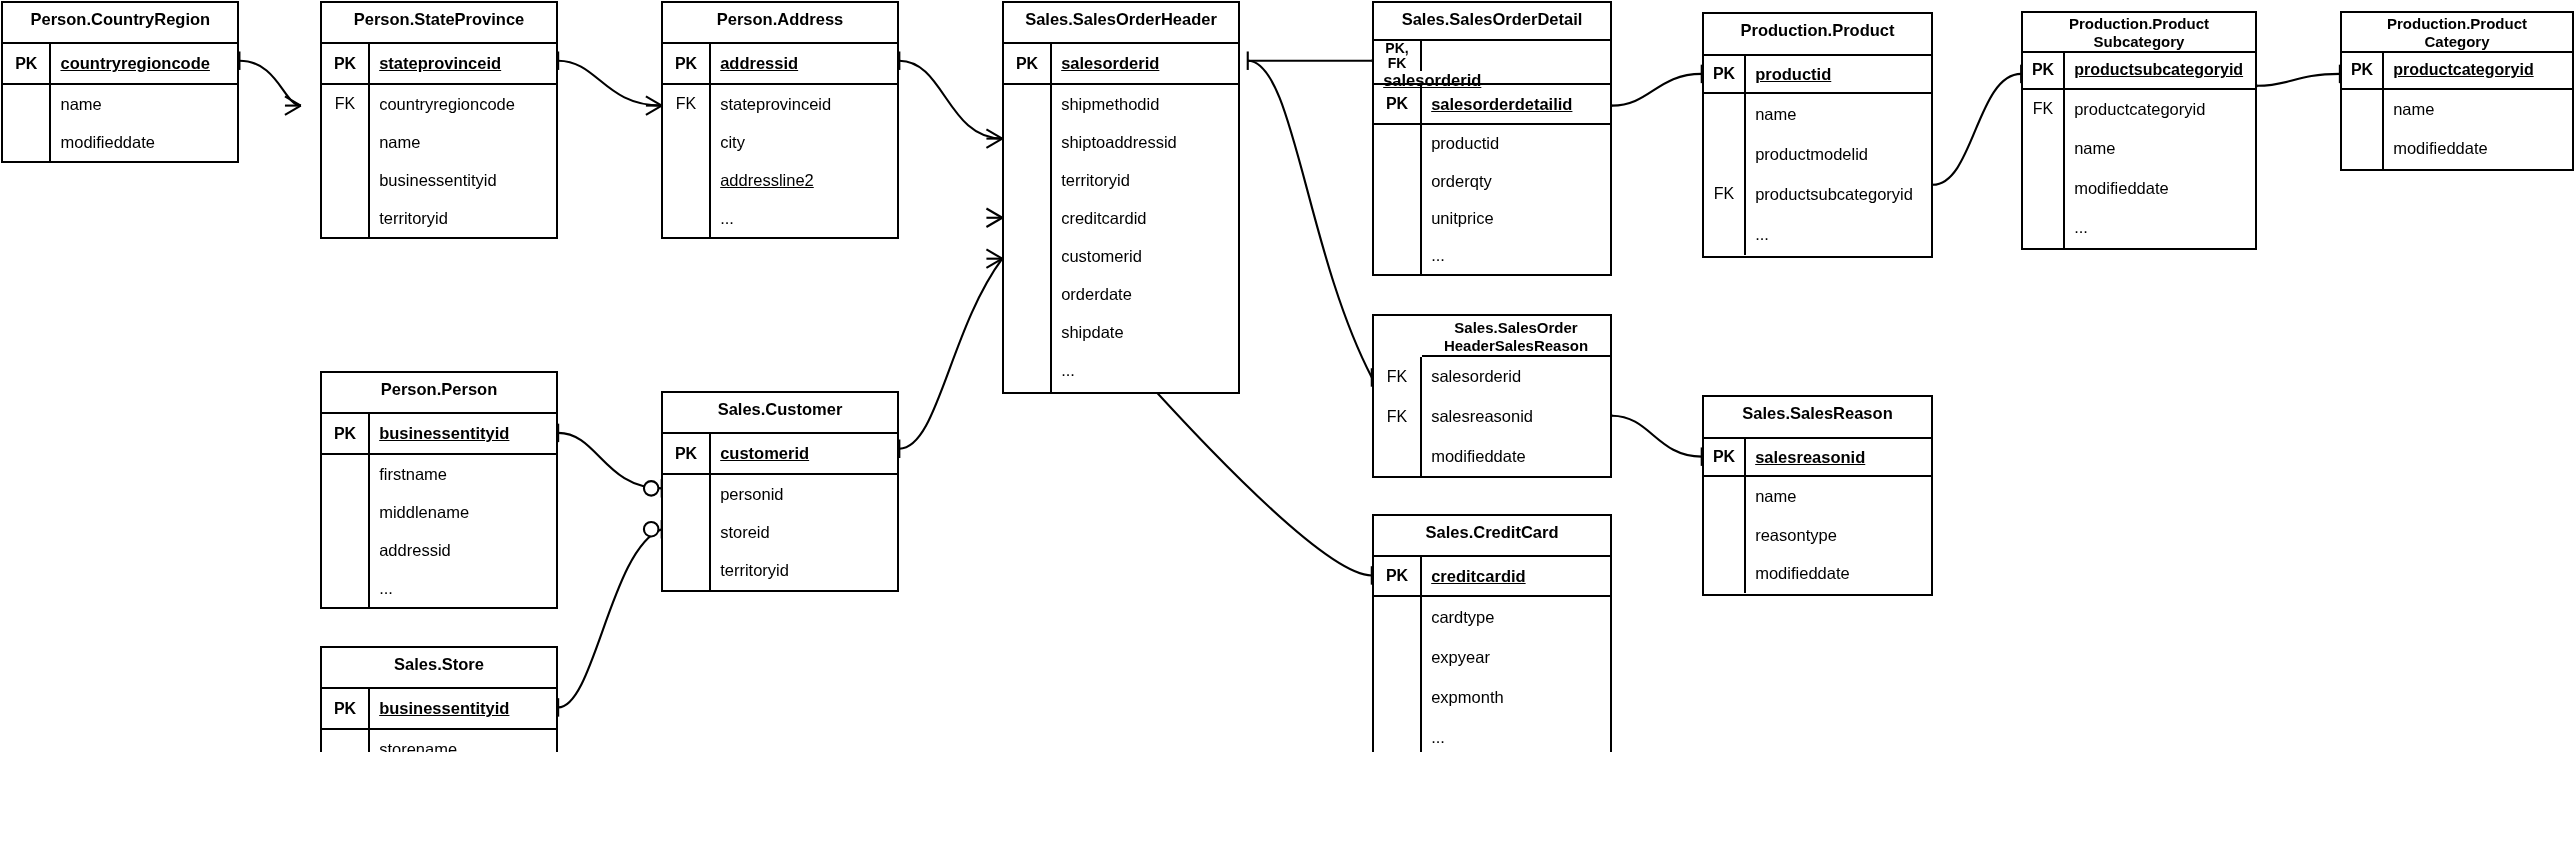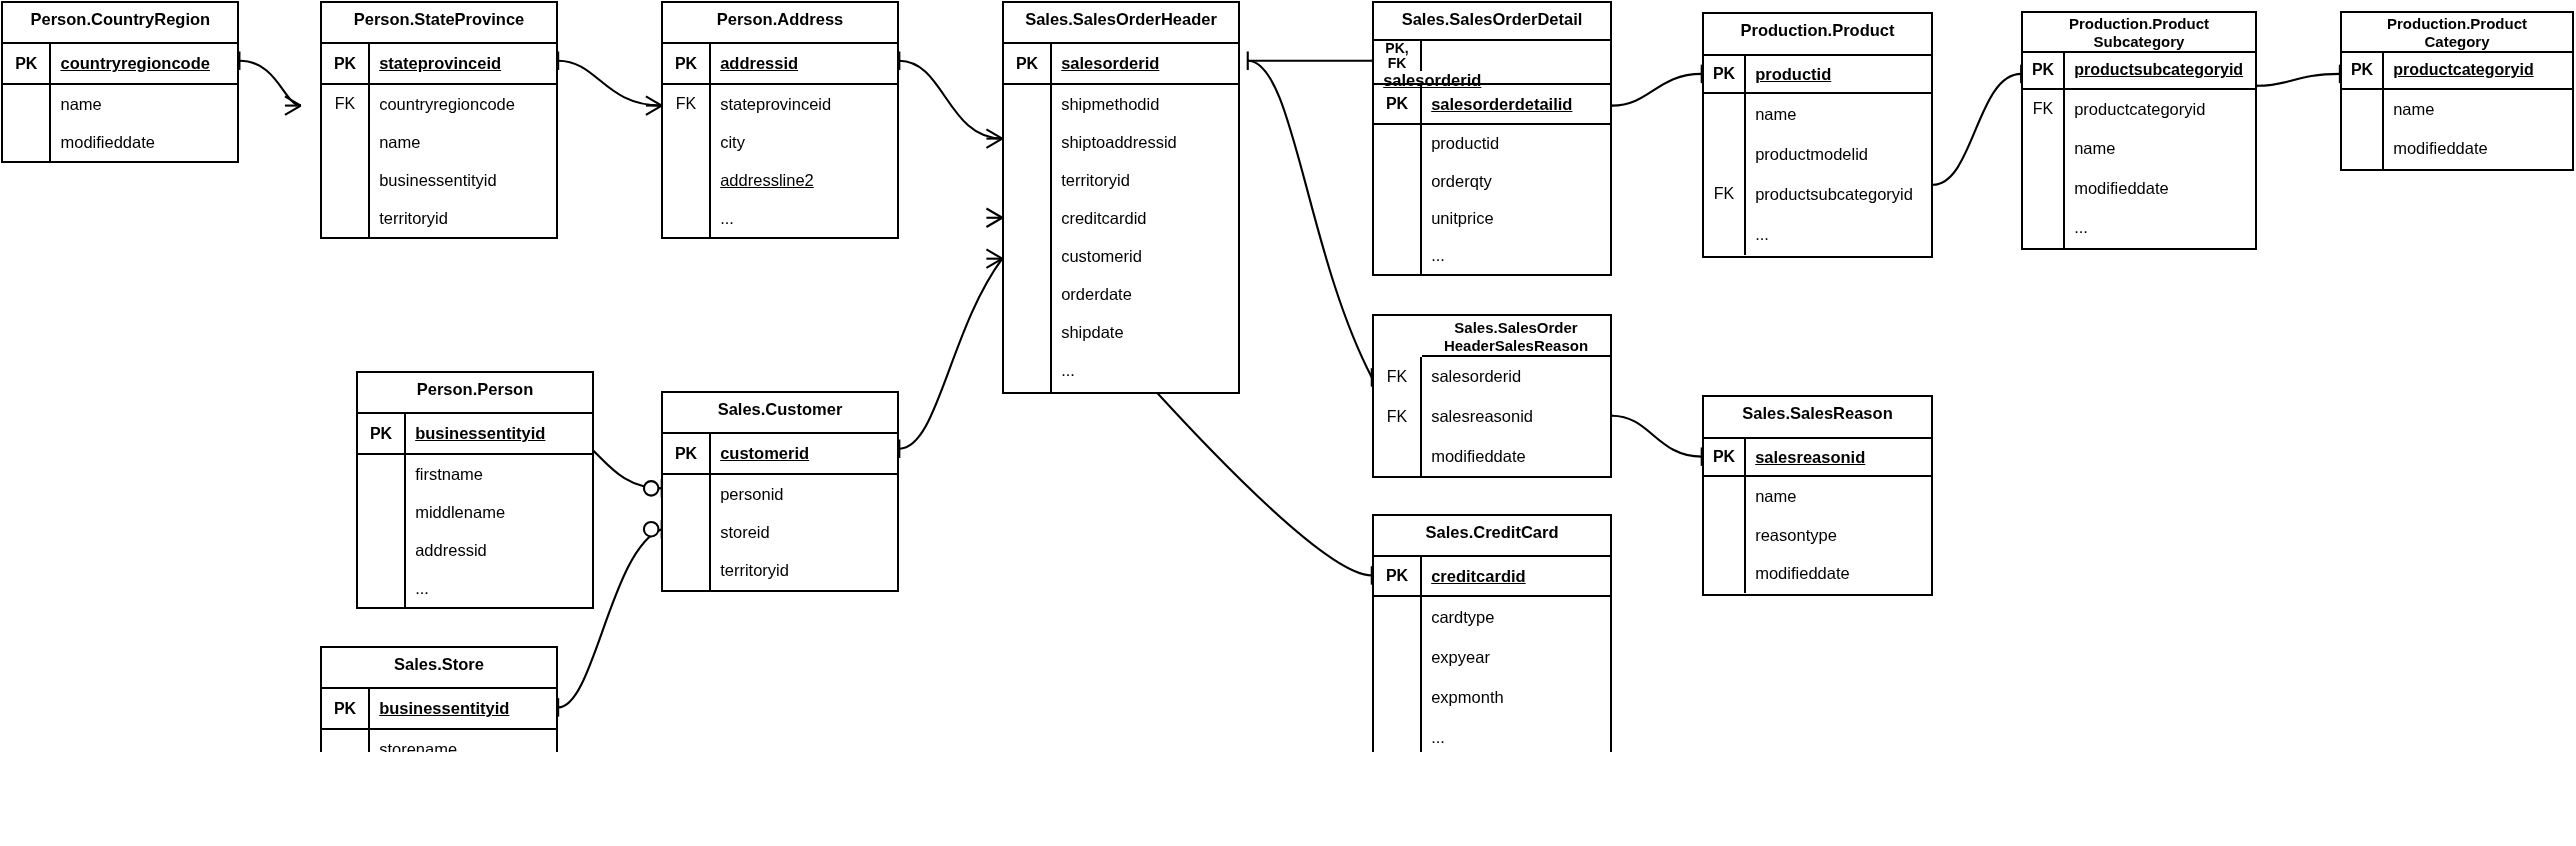--- a/index.html
+++ b/index.html
@@ -302,21 +302,21 @@
         <div class="fk-tag" style="height:40px;"></div>
         <div class="fk-tag" style="height:40px;"></div>
       </div>
       <div class="body-fields">
         <div class="fld" style="height:40px;">name</div>
         <div class="fld" style="height:40px;">modifieddate</div>
       </div>
     </div>
   </div>
 
-  <div class="entity" style="left:320px;top:371px;width:238px;height:238px;margin-left:36px;">
+  <div class="entity" style="left:320px;top:371px;width:238px;height:238px;">
     <div class="ent-title" style="height:41px;">Person.Person</div>
     <div class="key-row" style="height:41px;">
       <div class="kcell" style="width:48px;">PK</div>
       <div class="kname">businessentityid</div>
     </div>
     <div class="body-sect" style="height:152px;">
       <div class="body-keys" style="width:48px;">
         <div class="fk-tag" style="height:38px;"></div>
         <div class="fk-tag" style="height:38px;"></div>
         <div class="fk-tag" style="height:38px;"></div>

